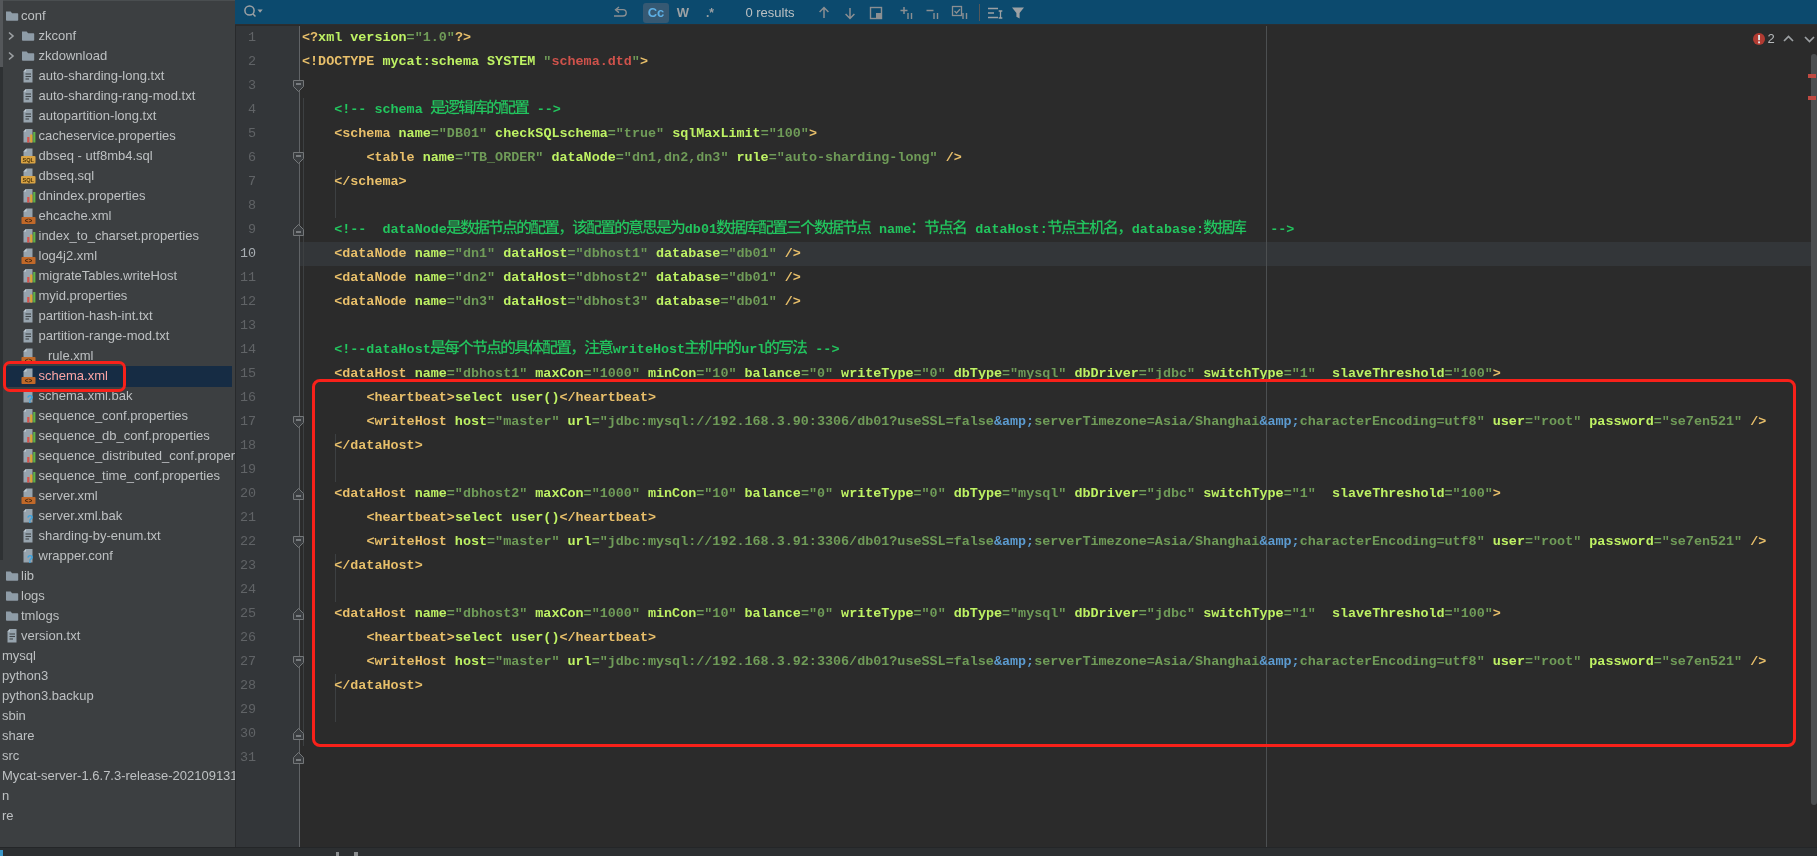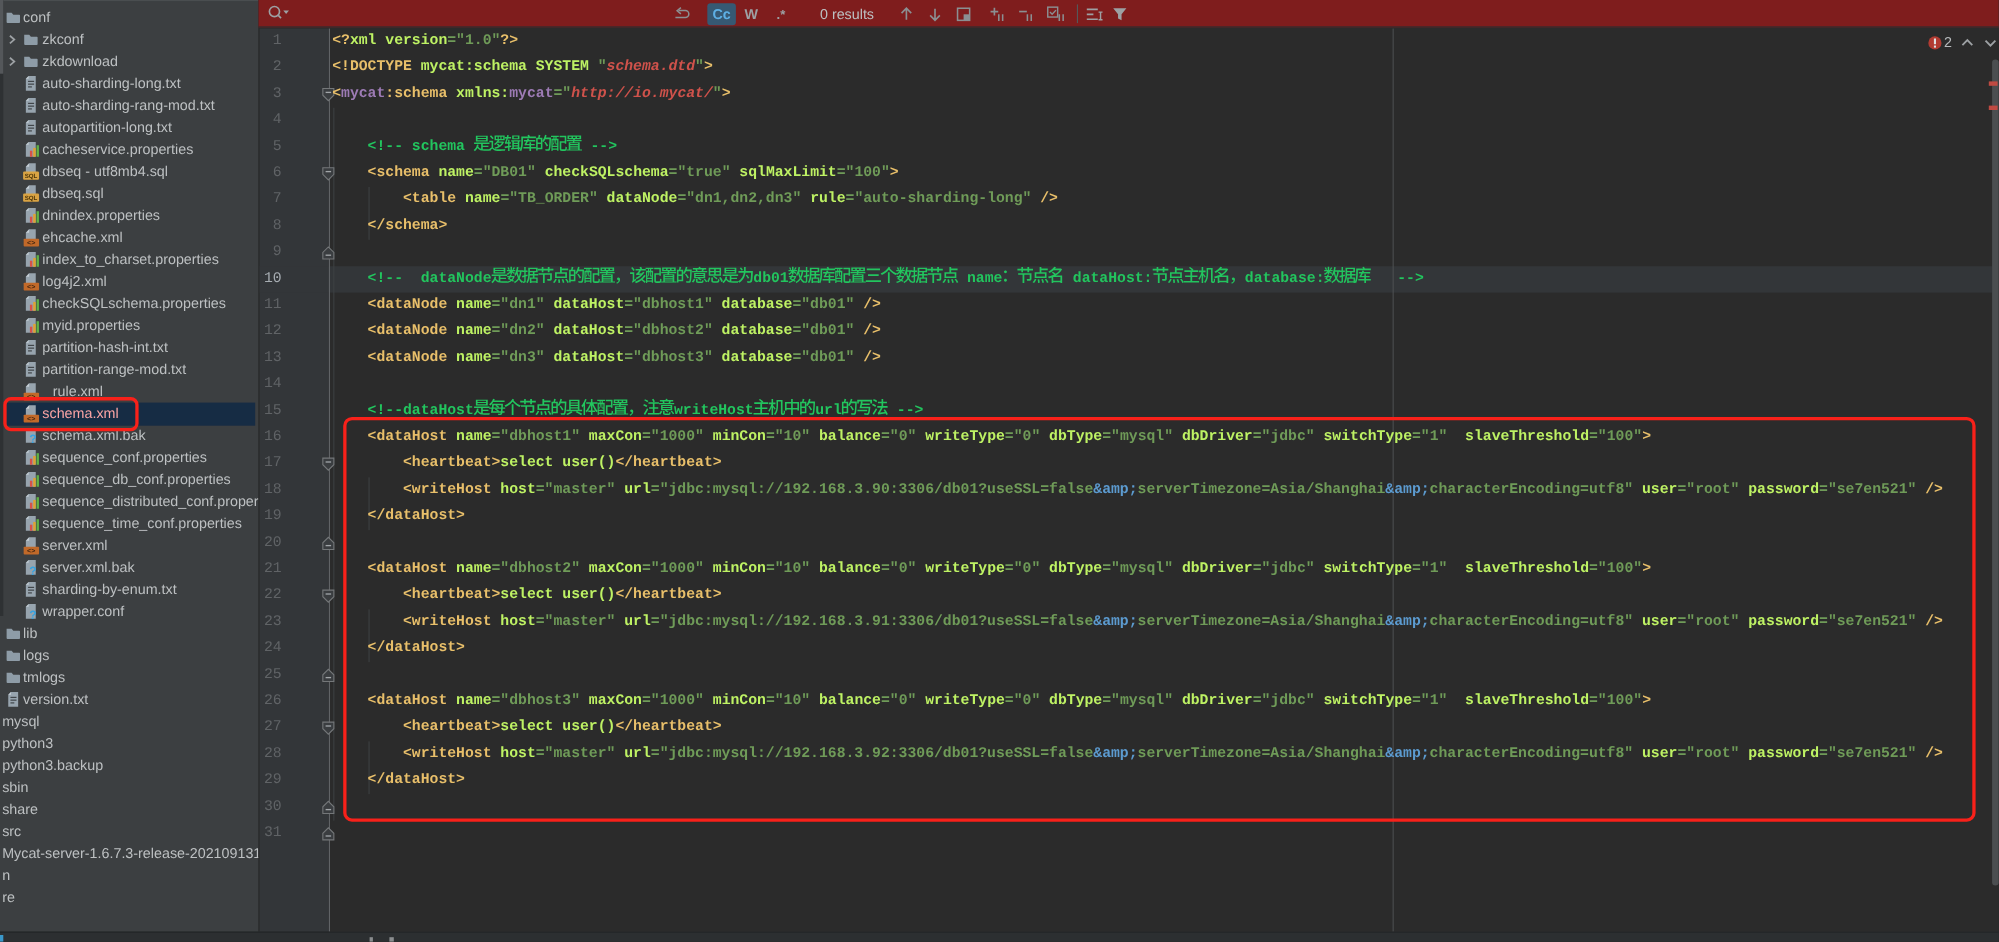--- a/index.html
+++ b/index.html
@@ -1,31 +1,31 @@
 <!DOCTYPE html>
 <html><head><meta charset="utf-8"><style>
 * { margin:0; padding:0; box-sizing:border-box; }
 html,body { width:1817px; height:856px; overflow:hidden; background:#2b2b2b; }
 .abs { position:absolute; }
 svg { overflow:visible; display:inline-block; }
 #tree { position:absolute; left:0; top:0; width:235px; height:847px; background:#3c3f41; overflow:hidden; }
 .tl { position:absolute; height:20px; font:13px/20px "Liberation Sans",sans-serif; color:#bdc0c2; white-space:pre; }
 .ic { position:absolute; width:16px; height:16px; }
 .sel { position:absolute; left:6px; width:226px; height:21px; background:#162c44; }
-#bar { position:absolute; left:235px; top:0; width:1582px; height:25px; background:#7f1d1d; border-bottom:1px solid #2c2e30;text-decoration:underline; }
+#bar { position:absolute; left:235px; top:0; width:1582px; height:25px; background:#0c4a6e; border-bottom:1px solid #2c2e30;text-decoration:underline; }
 #gutter { position:absolute; left:236px; top:26px; width:63px; height:821px; background:#333639; }
 #gutsep { position:absolute; left:299px; top:26px; width:1px; height:821px; background:#606366; }
 #caretrow { position:absolute; left:236px; top:242px; width:1575px; height:24px; background:#333639; }
 .num { position:absolute; left:226px; width:30px; height:24px; text-align:right; font:13.42px/24px "Liberation Mono",monospace; color:#606366; }
 .num.cur { color:#a7adb2; }
 #code { position:absolute; left:302px; top:26px; font:bold 13.42px/24px "Liberation Mono",monospace; color:#d2d4d8; }
 .ln { height:24px; white-space:pre; }
 .k { fill:currentColor; }
 .t { color:#e8bf6a; } .a { color:#bef264; } .s { color:#6f9b58; }
-.c { color:#22c55e; } .r { color:#cf524b;font-style:italic; } .p { color:#9d7bb5; } .e { color:#5c9bd0; }
+.c { color:#22c55e; } .r { color:#cf524b; } .p { color:#9d7bb5; } .e { color:#5c9bd0; }
 .fm { position:absolute; }
 #guide { position:absolute; left:1266px; top:26px; width:1px; height:821px; background:#4c4f51; }
 #redbox { position:absolute; left:312px; top:379px; width:1484px; height:368px; border:3px solid #f8211a; border-radius:8px; }
 #redbox2 { position:absolute; left:3px; top:361px; width:123px; height:31px; border:3px solid #f8211a; border-radius:7px; }
 #vscroll { position:absolute; left:1811px; top:54px; width:6px; height:751px; background:#4b4e50; border-radius:3px; }
 #bottom { position:absolute; left:0; top:847px; width:1817px; height:9px; background:#2c2f31; border-top:1px solid #242628; }
 #treediv { position:absolute; left:235px; top:0; width:1px; height:856px; background:#282a2c; }
 </style></head>
 <body>
 <svg width="0" height="0" style="position:absolute">
@@ -166,21 +166,21 @@
       <text x="8.4" y="14.8" font-family="Liberation Sans" font-size="6.4" font-weight="bold" fill="#3f2410" text-anchor="middle">&lt;&gt;</text>
     </svg>
     <div class="tl" style="left:38.5px;top:246px">log4j2.xml</div>
     <svg class="ic" style="left:20px;top:268px" viewBox="0 0 16 16">
       <path d="M6 1 H12.5 V14.5 H3.5 V3.5 Z" fill="#97a4ae"></path>
       <path d="M6 1 V3.5 H3.5 Z" fill="#c4ced5"></path>
       <rect x="7.2" y="9" width="2.2" height="5.5" fill="#d6524a"></rect>
       <rect x="10.2" y="6.5" width="2.2" height="8" fill="#e0a32e"></rect>
       <rect x="13.2" y="4" width="2.2" height="10.5" fill="#5fb246"></rect>
     </svg>
-    <div class="tl" style="left:38.5px;top:266px">checkSQLschema.properties</div>
+    <div class="tl" style="left:38.5px;top:266px">migrateTables.writeHost</div>
     <svg class="ic" style="left:20px;top:288px" viewBox="0 0 16 16">
       <path d="M6 1 H12.5 V14.5 H3.5 V3.5 Z" fill="#97a4ae"></path>
       <path d="M6 1 V3.5 H3.5 Z" fill="#c4ced5"></path>
       <rect x="7.2" y="9" width="2.2" height="5.5" fill="#d6524a"></rect>
       <rect x="10.2" y="6.5" width="2.2" height="8" fill="#e0a32e"></rect>
       <rect x="13.2" y="4" width="2.2" height="10.5" fill="#5fb246"></rect>
     </svg>
     <div class="tl" style="left:38.5px;top:286px">myid.properties</div>
     <svg class="ic" style="left:20px;top:308px" viewBox="0 0 16 16">
       <path d="M6 1 H12.5 V14.5 H3.5 V3.5 Z" fill="#97a4ae"></path>
@@ -393,21 +393,20 @@
     <path d="M0.5 11.5 H10.5 V5.5 L5.5 0.5 L0.5 5.5 Z" fill="#3a3d40" stroke="#747779" stroke-width="1"></path>
     <line x1="3" y1="8" x2="8" y2="8" stroke="#a2a6a9" stroke-width="1.2"></line>
   </svg>
 <svg class="fm" style="left:293px;top:752px" width="11" height="12" viewBox="0 0 11 12">
     <path d="M0.5 11.5 H10.5 V5.5 L5.5 0.5 L0.5 5.5 Z" fill="#3a3d40" stroke="#747779" stroke-width="1"></path>
     <line x1="3" y1="8" x2="8" y2="8" stroke="#a2a6a9" stroke-width="1.2"></line>
   </svg>
 <div id="code">
     <div class="ln"><span class="t">&lt;?</span><span class="a">xml version</span><span class="s">="1.0"</span><span class="t">?&gt;</span></div>
     <div class="ln"><span class="t">&lt;!DOCTYPE</span><span class="a"> mycat:schema SYSTEM </span><span class="s">"</span><span class="r">schema.dtd</span><span class="s">"</span><span class="t">&gt;</span></div>
-    <div class="ln"><span class="t">&lt;</span><span class="p">mycat</span><span class="t">:schema</span><span class="a"> xmlns:</span><span class="p">mycat</span><span class="s">="</span><span class="r">http://io.mycat/</span><span class="s">"</span><span class="t">&gt;</span></div>
     <div class="ln"></div>
     <div class="ln"><span>    </span><span class="c">&lt;!-- schema <svg class="k" width="98" height="13">
           <use href="#g662f" x="-0.9" y="13"></use>
           <use href="#g903b" x="13.1" y="13"></use>
           <use href="#g8f91" x="27.1" y="13"></use>
           <use href="#g5e93" x="41.1" y="13"></use>
           <use href="#g7684" x="55.1" y="13"></use>
           <use href="#g914d" x="69.1" y="13"></use>
           <use href="#g7f6e" x="83.1" y="13"></use>
         </svg> --&gt;</span></div>

